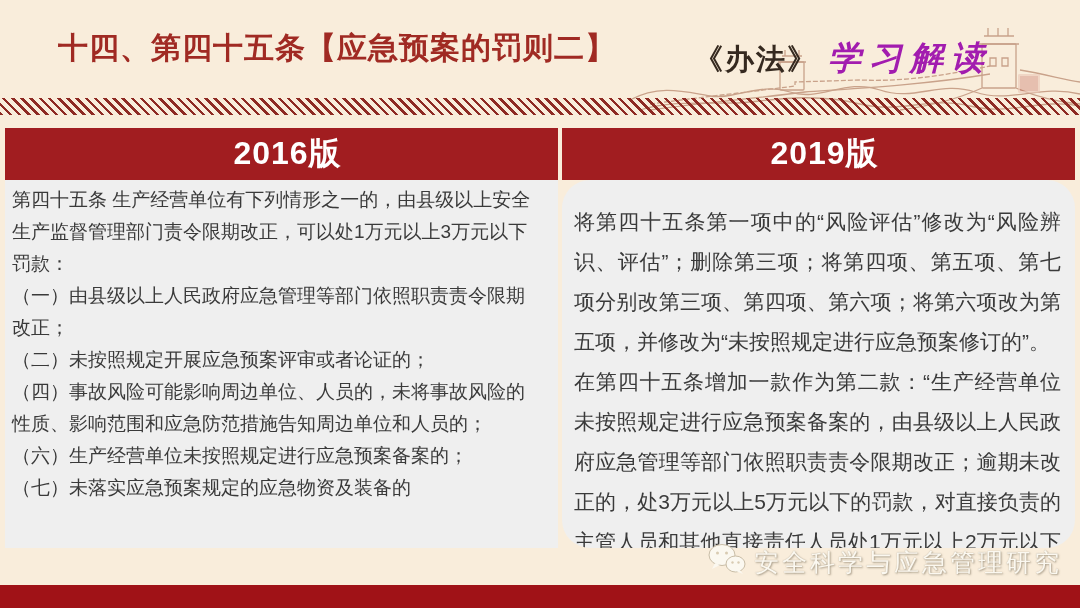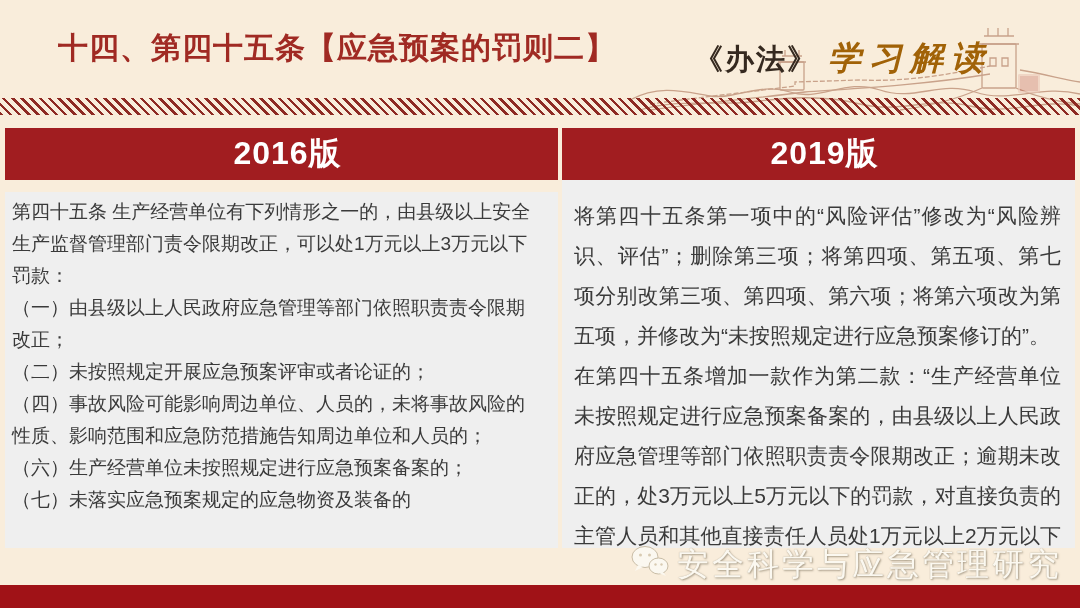--- a/index.html
+++ b/index.html
@@ -12,21 +12,21 @@
     position:absolute;left:58px;top:28px;
     font-size:30px;font-weight:bold;color:#a02a23;letter-spacing:1px;
     white-space:nowrap;z-index:3;
   }
   .decor{position:absolute;right:0;top:0;width:450px;height:118px;z-index:1;}
   .brand{
     position:absolute;top:36px;right:88px;z-index:3;white-space:nowrap;
     font-family:"Liberation Serif","DejaVu Serif",serif;font-weight:bold;
   }
   .brand .book{font-size:29px;color:#35291f;letter-spacing:2px;margin-top:28px;}
-  .brand .study{font-size:33px;color:#a16207;letter-spacing:8px;margin-left:10px;font-style:italic;font-family:Liberation Serif, serif;}
+  .brand .study{font-size:33px;color:#a21caf;letter-spacing:8px;margin-left:10px;font-style:italic;font-family:Liberation Serif, serif;}
   .seal{
     position:absolute;right:40px;top:74px;width:22px;height:19px;z-index:2;
     background:rgba(178,62,50,.26);border-radius:2px;
     box-shadow:inset 0 0 0 2px rgba(249,237,219,.5);
   }
   .hatch-divider{
     position:absolute;left:0;top:98px;width:1080px;height:17px;z-index:2;
     background:repeating-linear-gradient(45deg,#8e2a23 0,#8e2a23 2.5px,rgba(0,0,0,0) 2.5px,rgba(0,0,0,0) 6.5px);
   }
 
@@ -37,31 +37,31 @@
   }
   .col{display:flex;flex-direction:column;}
   .col-2016{width:553px;}
   .col-2019{flex:1;}
   .col-header{
     height:52px;background:#a11d20;color:#ffffff;
     display:flex;align-items:center;justify-content:center;
     font-size:32px;font-weight:bold;letter-spacing:1px;padding-left:12px;
   }
   .col-body{flex:1;background:#efefef;overflow:hidden;}
-  .col-2016 .col-body{padding:4px 20px 0 7px;margin-top:12px;}
+  .col-2016 .col-body{padding:4px 20px 0 7px;}
   .col-2016 .col-body p{margin:0;font-size:19px;line-height:32px;color:#3a3a3a;}
-  .col-2019 .col-body{padding:16px 14px 0 12px;}
+  .col-2019 .col-body{padding:22px 14px 0 12px;border-radius:28px;}
   .col-2019 .col-body p{margin:0;font-size:21px;line-height:40px;color:#3a3a3a;text-align:justify;}
 
   
   .bottom-bar{position:absolute;left:0;bottom:0;width:1080px;height:23px;background:#a01217;z-index:4;}
   .watermark{
     position:absolute;right:18px;top:543px;z-index:5;
     display:flex;align-items:center;gap:8px;
-    color:#fbf8f0;font-size:32px;letter-spacing:3px;
+    color:#fbf8f0;font-size:25px;letter-spacing:3px;
     text-shadow:0 0 1px #b3a893,1px 1px 2px rgba(140,128,108,.75);
     white-space:nowrap;
   }
   .watermark svg{flex:0 0 auto;}
 </style>
 </head>
 <body>
 
 <div id="app">
 

